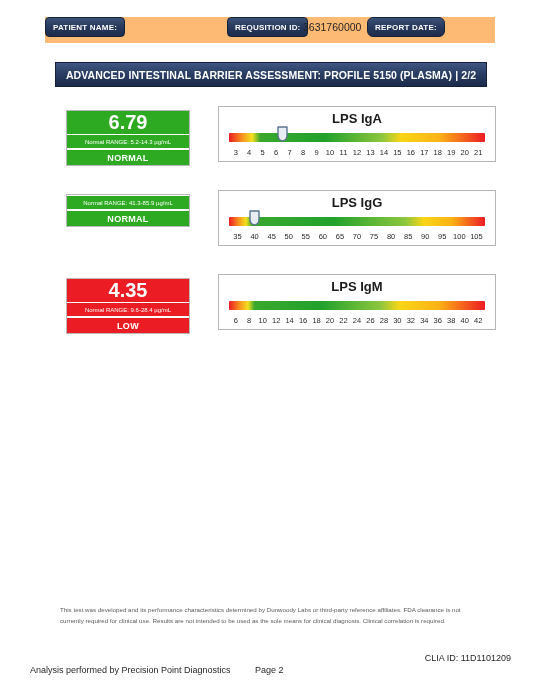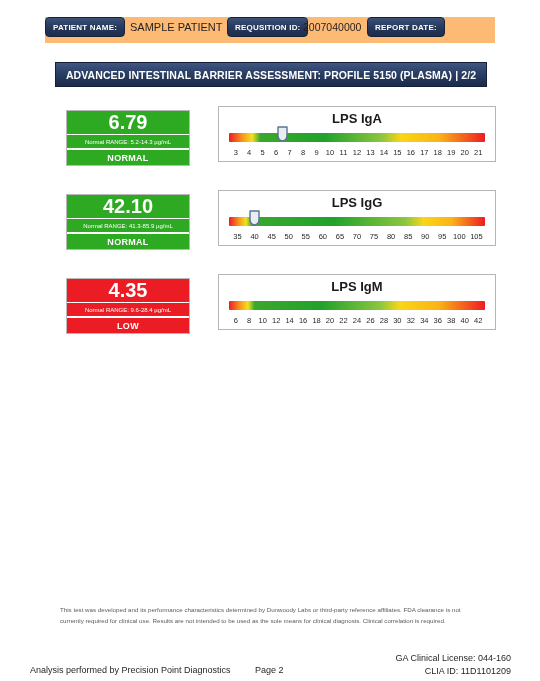--- a/index.html
+++ b/index.html
@@ -38,21 +38,21 @@
     letter-spacing: 0.2px;
     display: flex;
     align-items: center;
     justify-content: center;
     padding: 0 7px;
     box-sizing: border-box;
     white-space: nowrap;
   }
   .badge-patient { left: 0px; }
   .badge-req { left: 182px; }
-  .badge-date { left: 322px; z-index: 3; }
+  .badge-date { left: 322px; z-index: 3; border-radius: 6px; }
 
   .field-value {
     position: absolute;
     top: 1px;
     height: 18px;
     display: flex;
     align-items: center;
     font-size: 11px;
     color: #231f20;
     white-space: nowrap;
@@ -234,24 +234,23 @@
     color: #231f20;
     text-align: right;
     line-height: 1.45;
   }
 </style>
 </head>
 <body>
 
 <div class="header-strip">
   <div class="badge badge-patient">PATIENT NAME:</div>
-  <div class="field-value value-patient">SAMPLE PATIENT</div>
 
   <div class="badge badge-req">REQUSITION ID:</div>
-  <div class="field-value value-req">2007040000</div>
+  <div class="field-value value-req">3631760000</div>
 
   <div class="badge badge-date">REPORT DATE:</div>
   <div class="field-value value-date"></div>
 </div>
 
 <div class="title-bar">ADVANCED INTESTINAL BARRIER ASSESSMENT: PROFILE 5150 (PLASMA) | 2/2</div>
 
 <div id="rows-container">
     <div class="result-row row-0">
       <div class="result-card sev-normal">
@@ -285,21 +284,20 @@
           <span>17</span>
           <span>18</span>
           <span>19</span>
           <span>20</span>
           <span>21</span>
         </div>
       </div>
     </div>
     <div class="result-row row-1">
       <div class="result-card sev-normal">
-        <div class="res-value">42.10</div>
         <div class="res-range">Normal RANGE: 41.3-85.9 µg/mL</div>
         <div class="res-status">NORMAL</div>
       </div>
       <div class="gauge-panel">
         <div class="gauge-title">LPS IgG</div>
         <div class="gauge-track-wrap">
           <div class="gauge-track" style="background: linear-gradient(to right, rgb(237, 28, 36) 0%, rgb(247, 148, 30) 3.78%, rgb(244, 224, 32) 6.66%, rgb(58, 168, 45) 9%, rgb(33, 162, 43) 40.86%, rgb(140, 198, 62) 68.89%, rgb(249, 214, 22) 75.99%, rgb(251, 179, 22) 86.9%, rgb(237, 28, 36) 100%);"></div>
           <div class="gauge-marker" style="left: 10.14%;"><svg width="11" height="16" viewBox="0 0 11 16">
               <path d="M1 1 H10 V9.5 Q10 14 5.5 15 Q1 14 1 9.5 Z" fill="#e8edf3" stroke="#5b7490" stroke-width="1.4" stroke-linejoin="round"></path>
             </svg></div>
@@ -356,15 +354,14 @@
           <span>42</span>
         </div>
       </div>
     </div>
   </div>
 
 <div class="disclaimer">This test was developed and its performance characteristics determined by Dunwoody Labs or third-party reference affiliates. FDA clearance is not currently required for clinical use. Results are not intended to be used as the sole means for clinical diagnosis. Clinical correlation is required.</div>
 <div class="footer-left">Analysis performed by Precision Point Diagnostics</div>
 <div class="footer-page">Page 2</div>
 <div class="footer-right">
-  <div>GA Clinical License: 044-160</div>
   <div>CLIA ID: 11D1101209</div>
 </div>
 
 </body></html>

